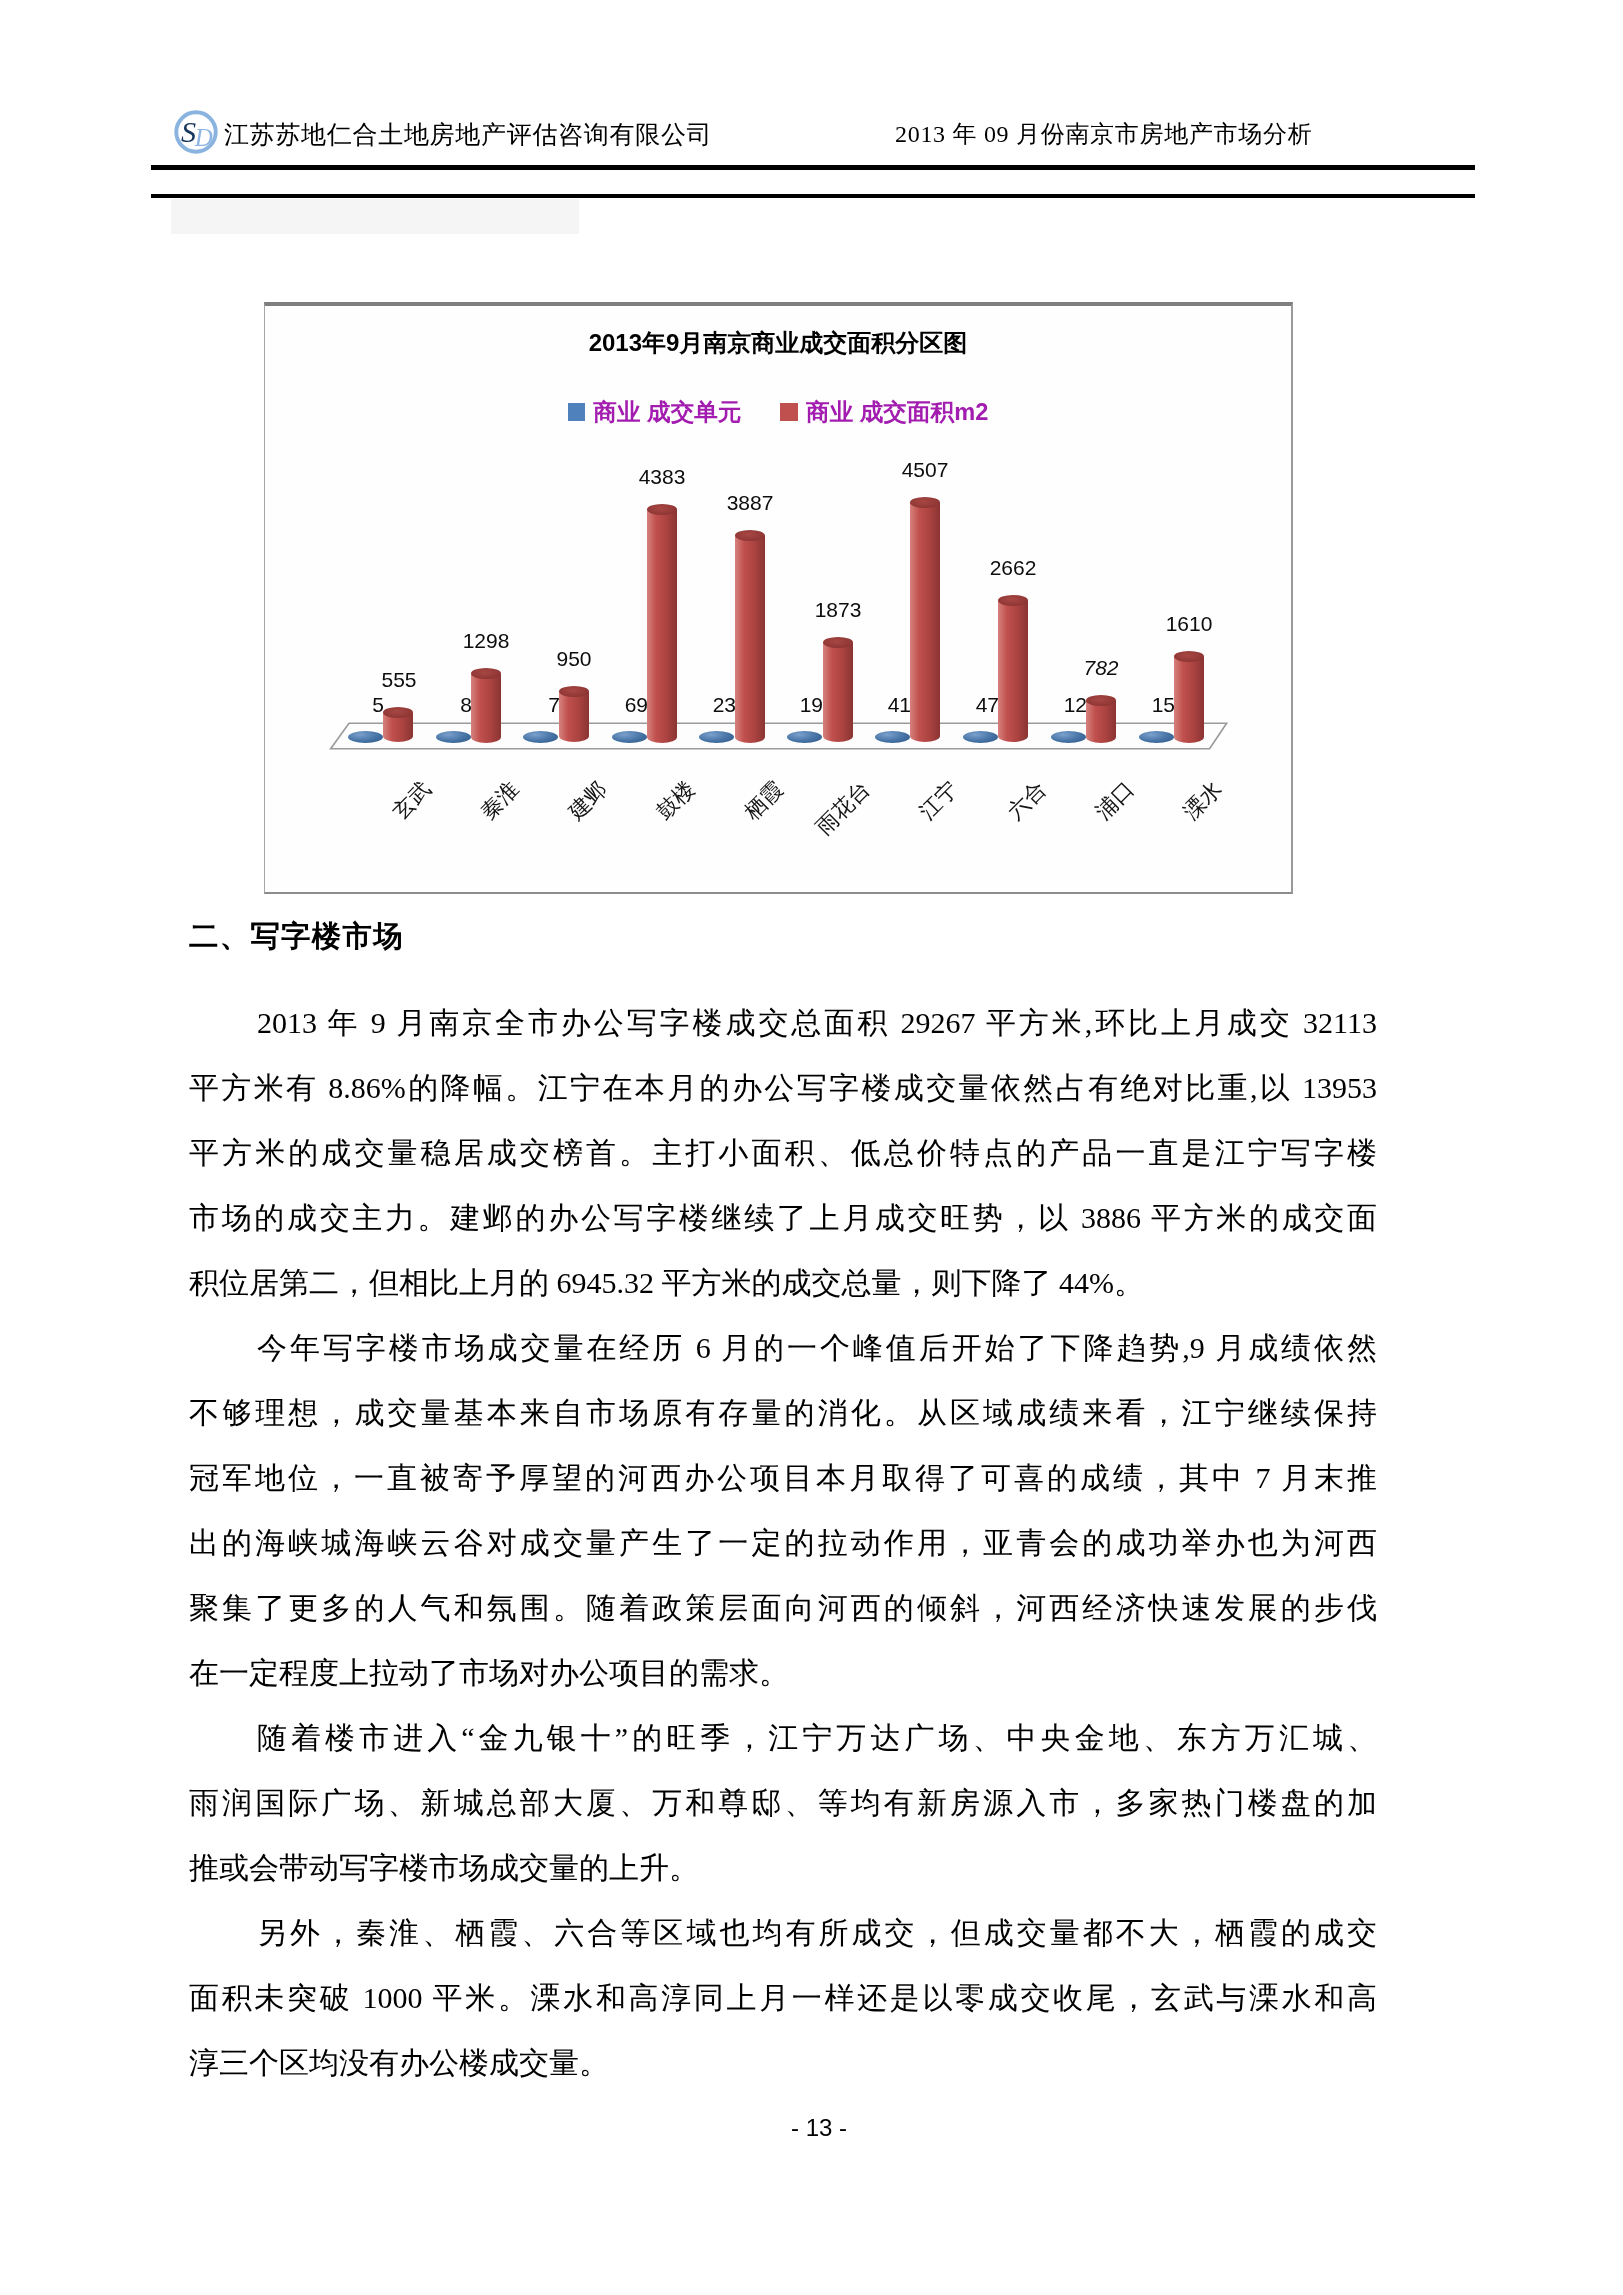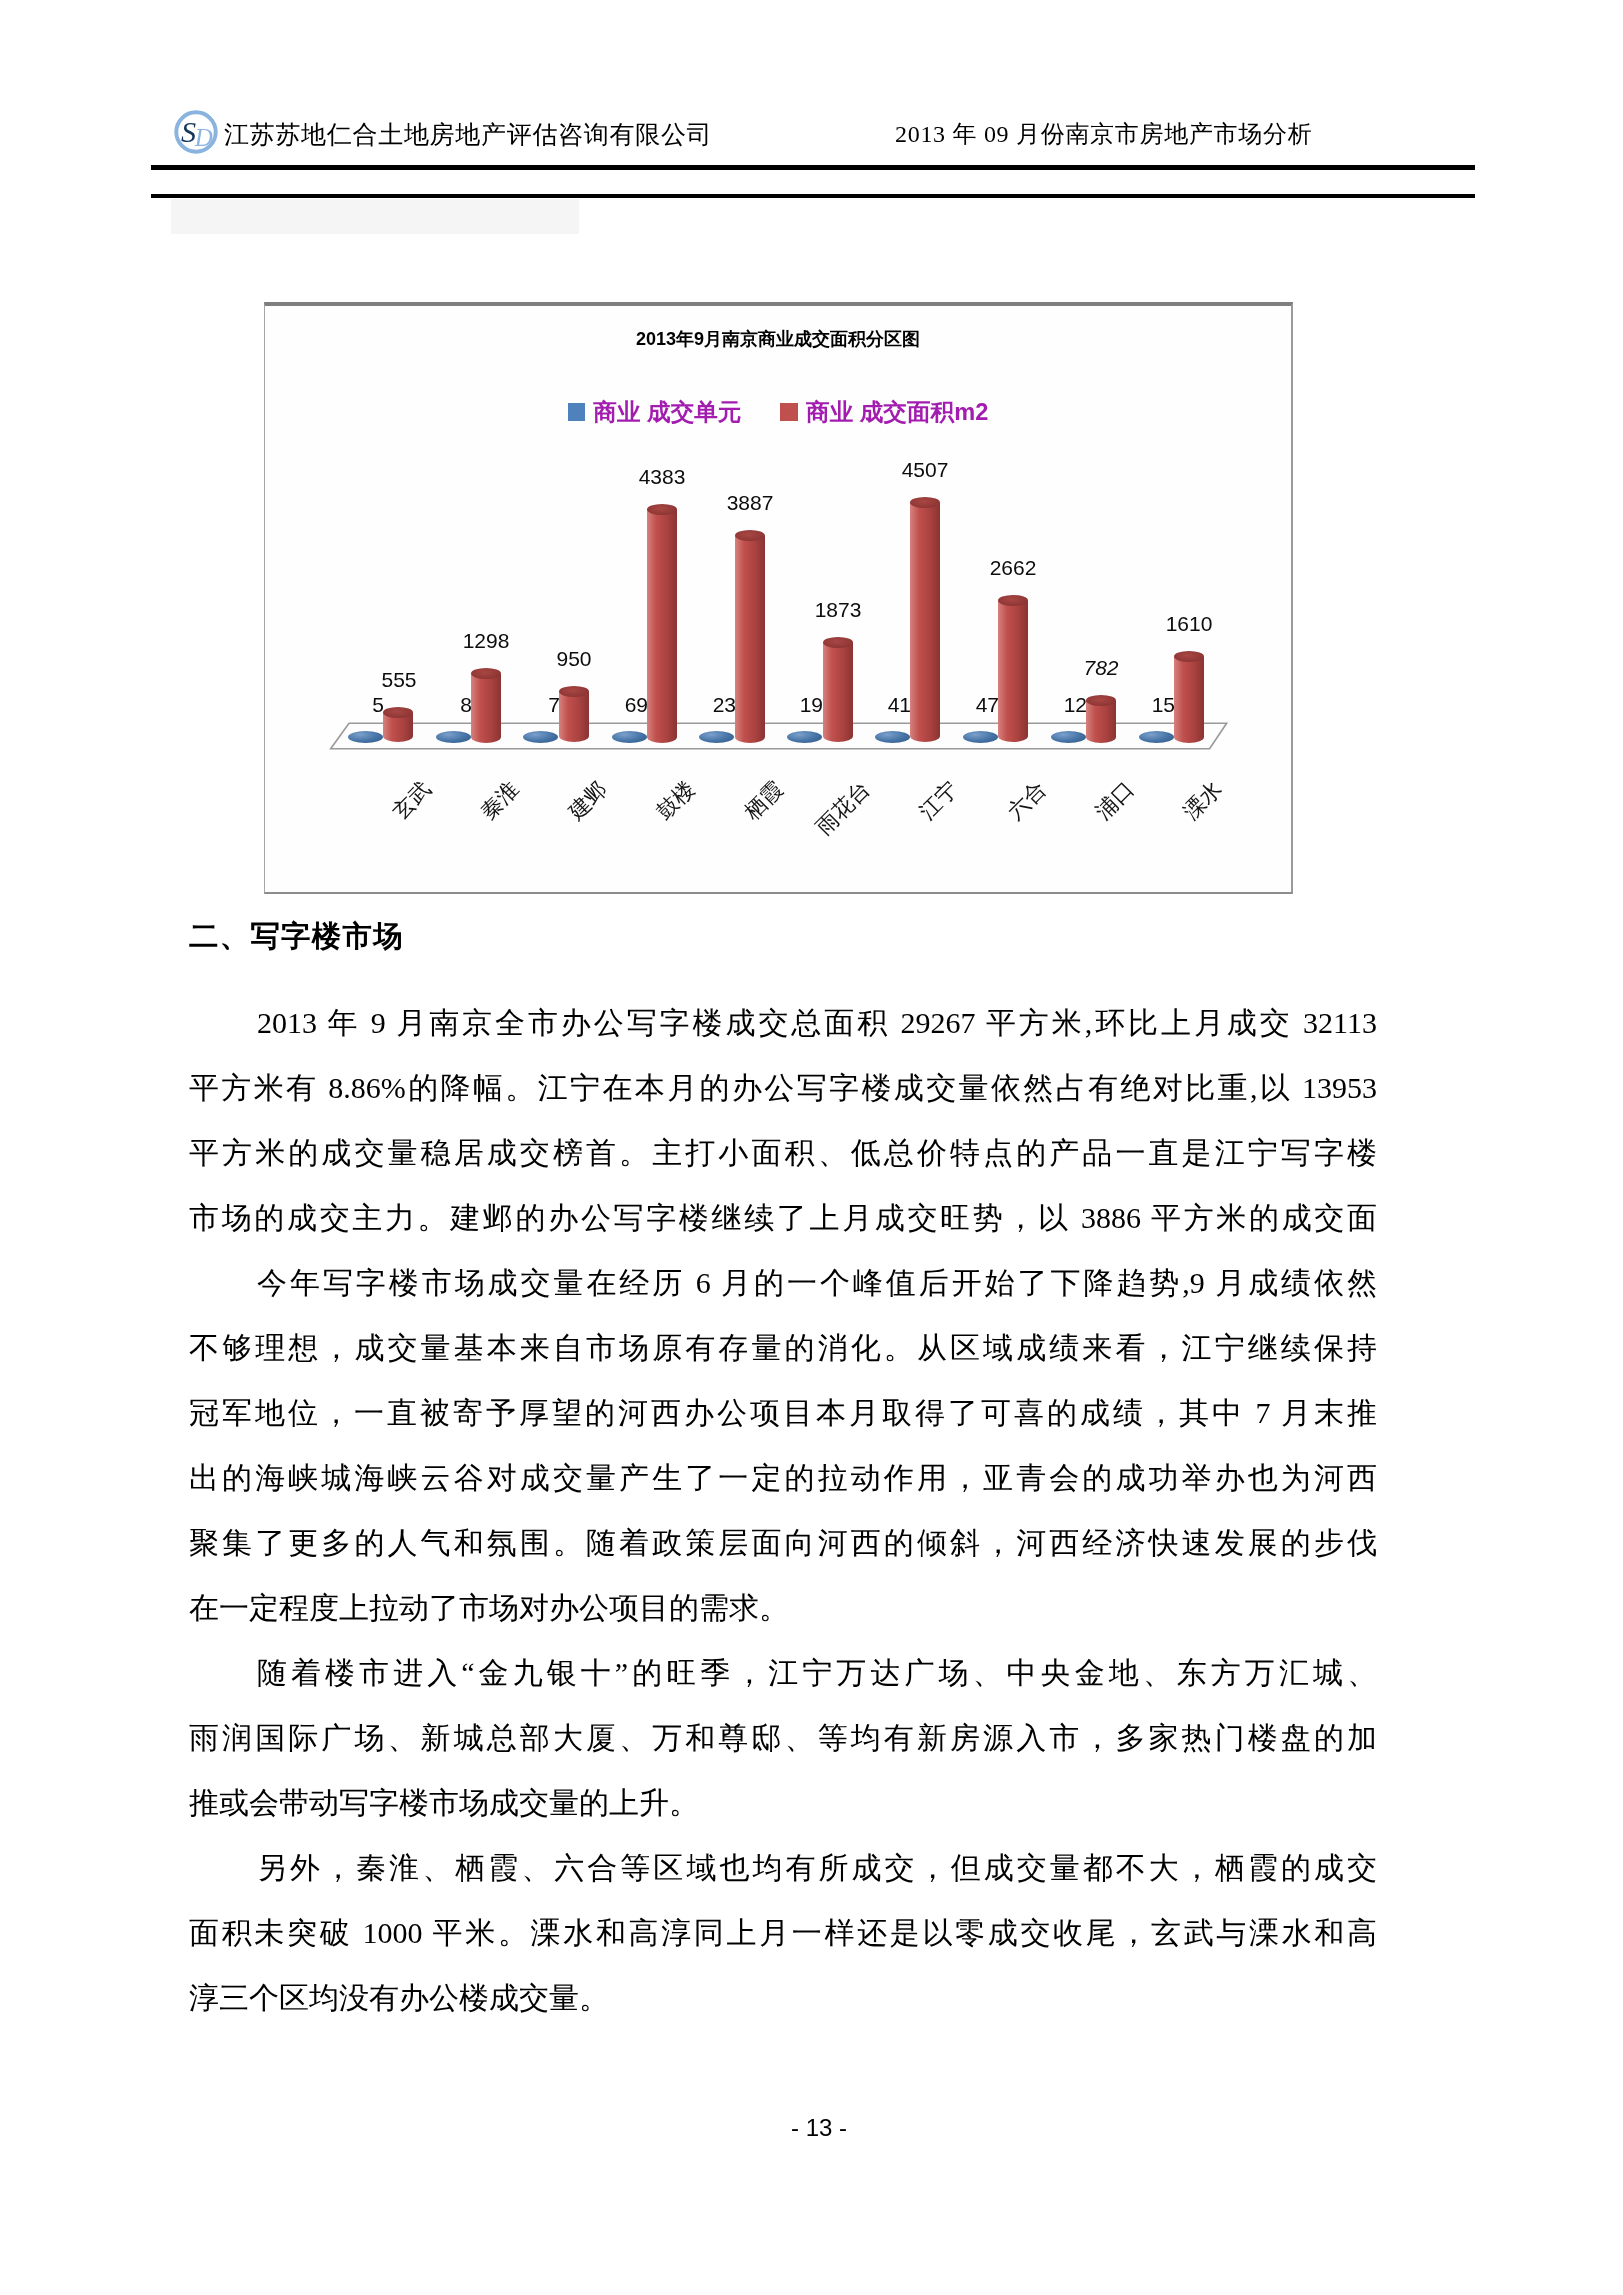--- a/index.html
+++ b/index.html
@@ -16,21 +16,21 @@
   .rule-bottom{position:absolute;left:151px;top:194px;width:1324px;height:3.9px;background:#000;}
   .remnant{position:absolute;left:171px;top:199px;width:408px;height:35px;background:#f5f5f5;}
   
   .chart{
     position:absolute;left:264px;top:302px;width:1029px;height:592px;box-sizing:border-box;
     border-top:4.6px solid #7f7f7f;border-left:1.3px solid #a6a6a6;
     border-right:2px solid #9a9a9a;border-bottom:2.6px solid #8c8c8c;
     background:#fefefe;font-family:"Liberation Sans","DejaVu Sans",sans-serif;
   }
   .chart-title{position:absolute;left:0;right:0;top:21px;text-align:center;
-    font-size:18px;font-weight:bold;color:#000;}
+    font-size:24px;font-weight:bold;color:#000;}
   .legend{position:absolute;left:0;right:0;top:90px;display:flex;justify-content:center;
     align-items:center;gap:39px;}
   .legend-item{display:flex;align-items:center;gap:7.9px;}
   .swatch{width:17.7px;height:17.7px;display:inline-block;}
   .legend-label{font-size:23.6px;font-weight:700;color:#a21caf;white-space:nowrap;}
   .floor-svg{position:absolute;left:0;top:0;width:1026px;height:584px;pointer-events:none;}
   .bar-red{position:absolute;width:30px;
     background:linear-gradient(to right,#d6827e 0%,#c0504d 30%,#ab4341 65%,#8a3432 100%);
     border-radius:0 0 15px 15px / 0 0 5.9px 5.9px;}
   .bar-red-cap{position:absolute;width:30px;height:11px;border-radius:50%;
@@ -149,20 +149,21 @@
       <div class="cat-label" style="left: 800px; top: 470px;">溧水</div>
     </div>
 </div>
 
 <div class="sec-heading">二、写字楼市场</div>
 <div class="bodytext" id="bodytext">
     <div class="line indent">2013 年 9 月南京全市办公写字楼成交总面积 29267 平方米,环比上月成交 32113</div>
     <div class="line">平方米有 8.86%的降幅。江宁在本月的办公写字楼成交量依然占有绝对比重,以 13953</div>
     <div class="line">平方米的成交量稳居成交榜首。主打小面积、低总价特点的产品一直是江宁写字楼</div>
     <div class="line">市场的成交主力。建邺的办公写字楼继续了上月成交旺势，以 3886 平方米的成交面</div>
+    <div class="line last">积位居第二，但相比上月的 6945.32 平方米的成交总量，则下降了 44%。</div>
     <div class="line indent">今年写字楼市场成交量在经历 6 月的一个峰值后开始了下降趋势,9 月成绩依然</div>
     <div class="line">不够理想，成交量基本来自市场原有存量的消化。从区域成绩来看，江宁继续保持</div>
     <div class="line">冠军地位，一直被寄予厚望的河西办公项目本月取得了可喜的成绩，其中 7 月末推</div>
     <div class="line">出的海峡城海峡云谷对成交量产生了一定的拉动作用，亚青会的成功举办也为河西</div>
     <div class="line">聚集了更多的人气和氛围。随着政策层面向河西的倾斜，河西经济快速发展的步伐</div>
     <div class="line last">在一定程度上拉动了市场对办公项目的需求。</div>
     <div class="line indent">随着楼市进入“金九银十”的旺季，江宁万达广场、中央金地、东方万汇城、</div>
     <div class="line">雨润国际广场、新城总部大厦、万和尊邸、等均有新房源入市，多家热门楼盘的加</div>
     <div class="line last">推或会带动写字楼市场成交量的上升。</div>
     <div class="line indent">另外，秦淮、栖霞、六合等区域也均有所成交，但成交量都不大，栖霞的成交</div>

